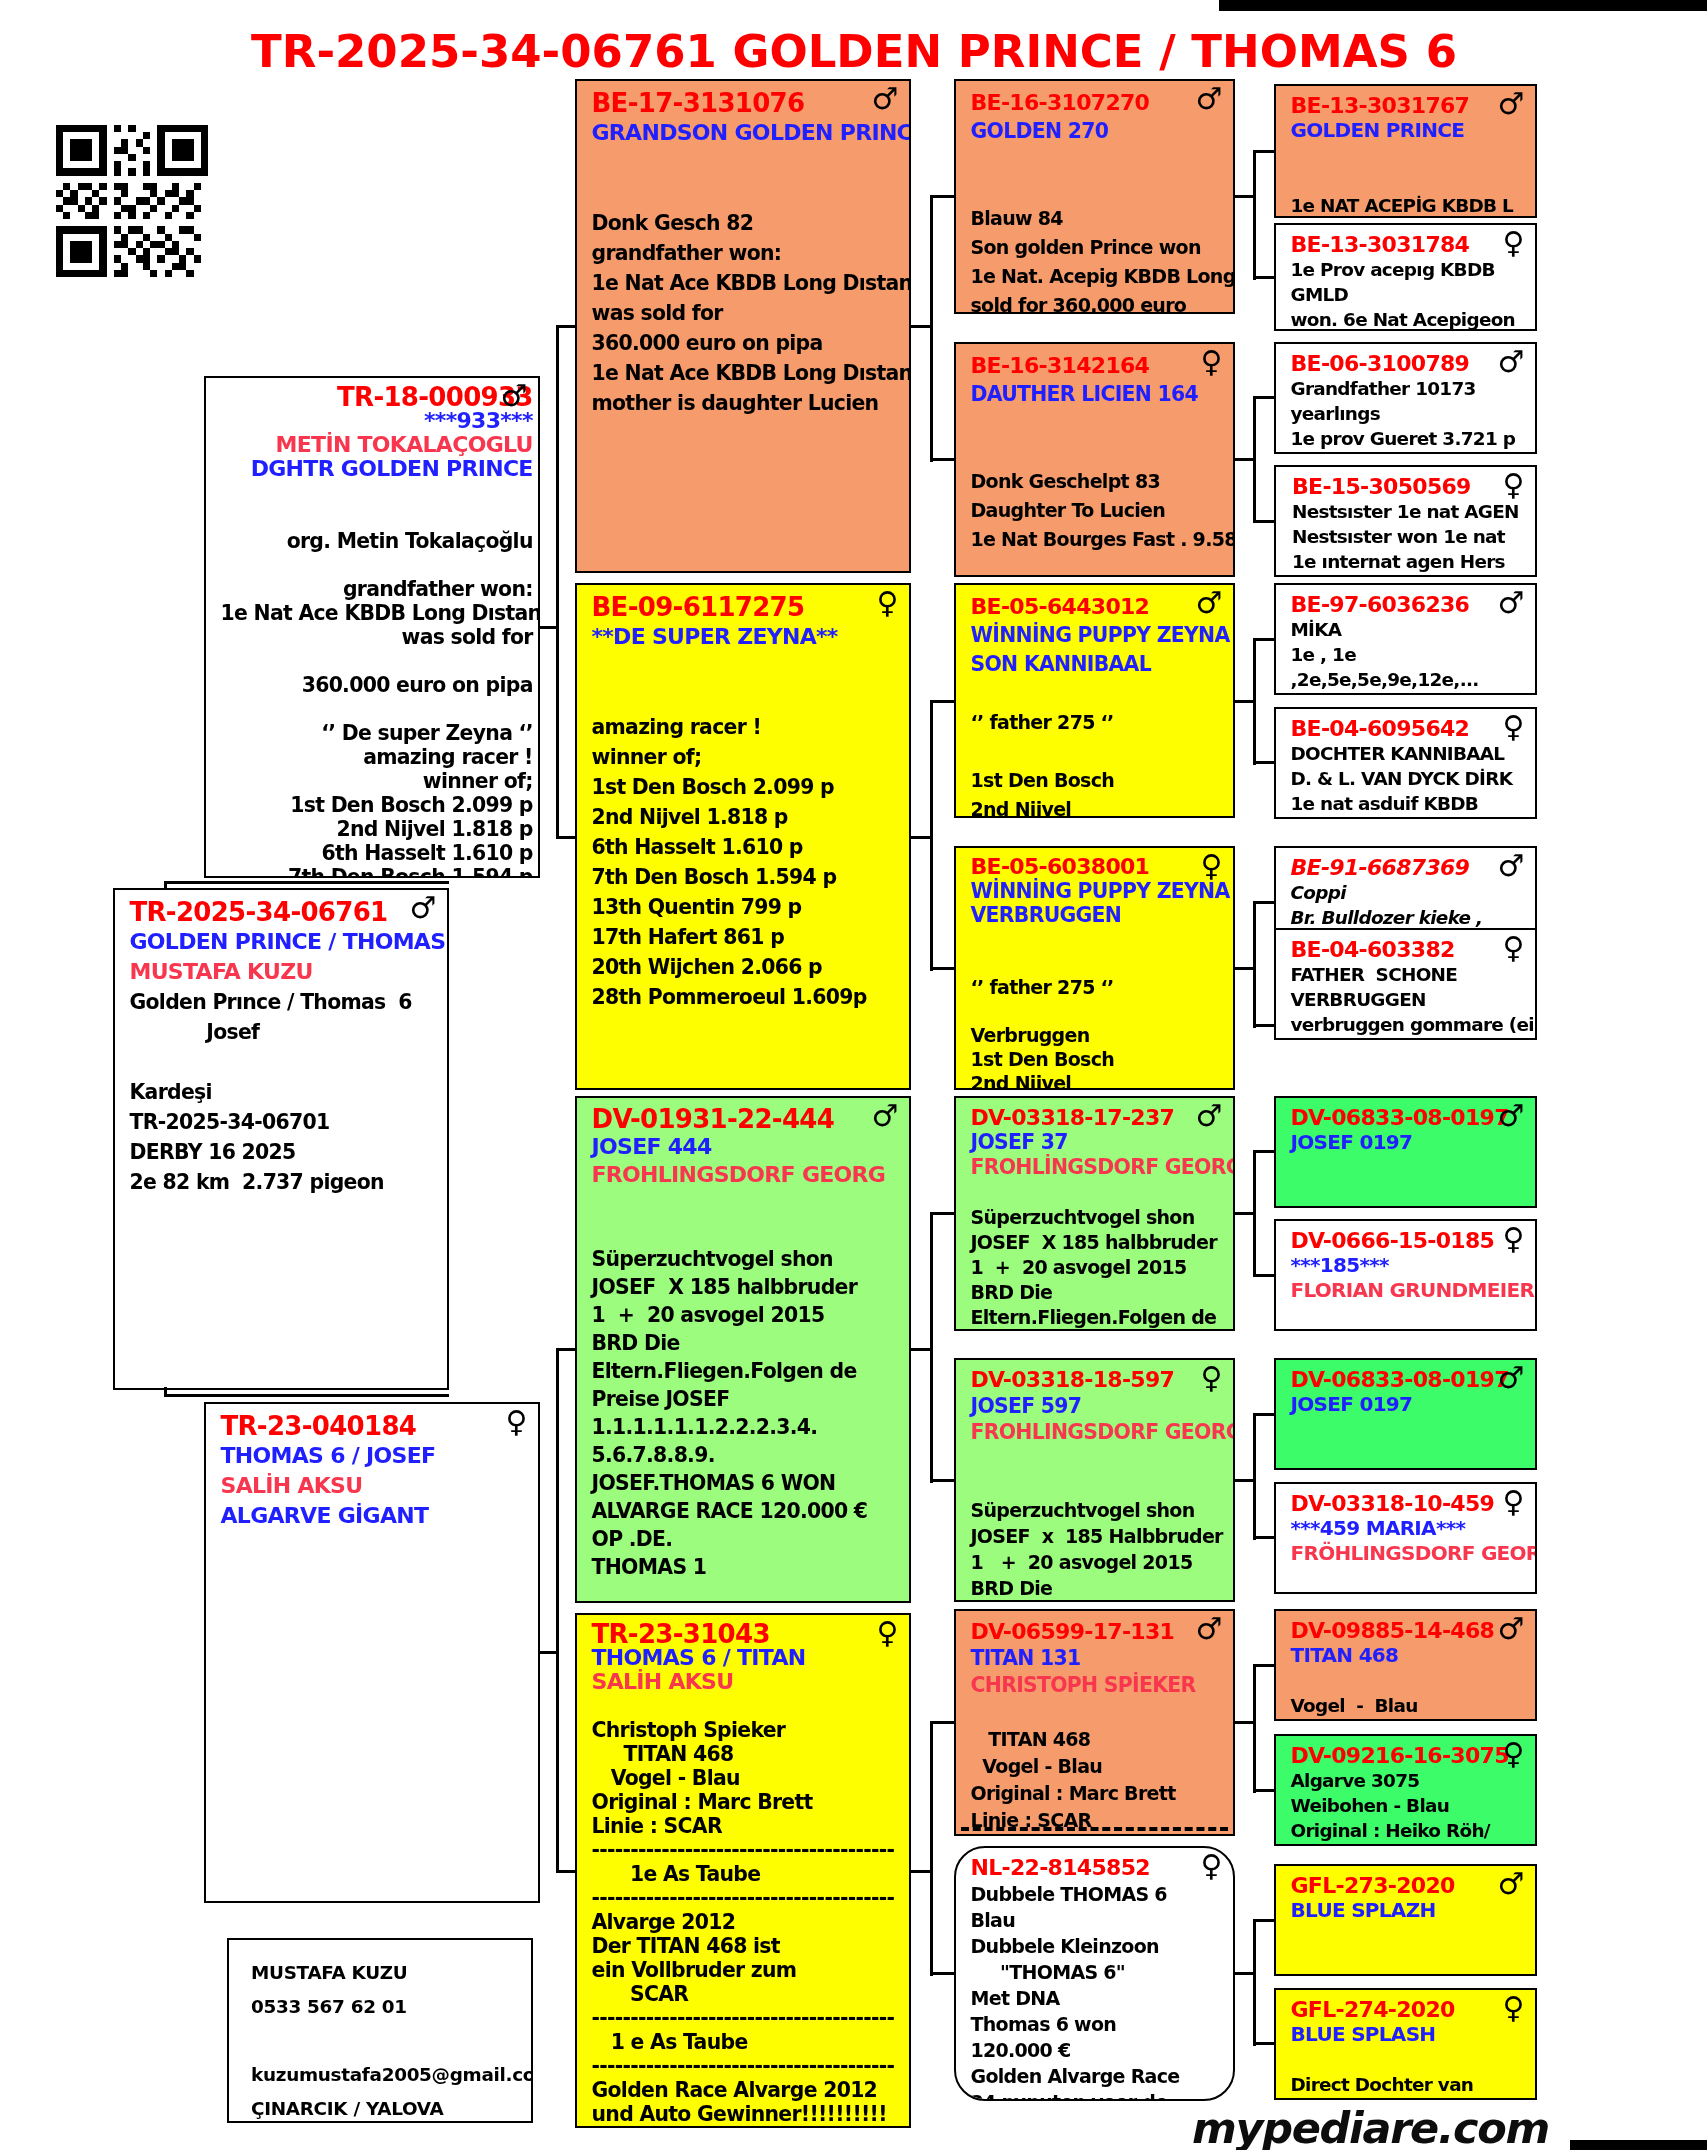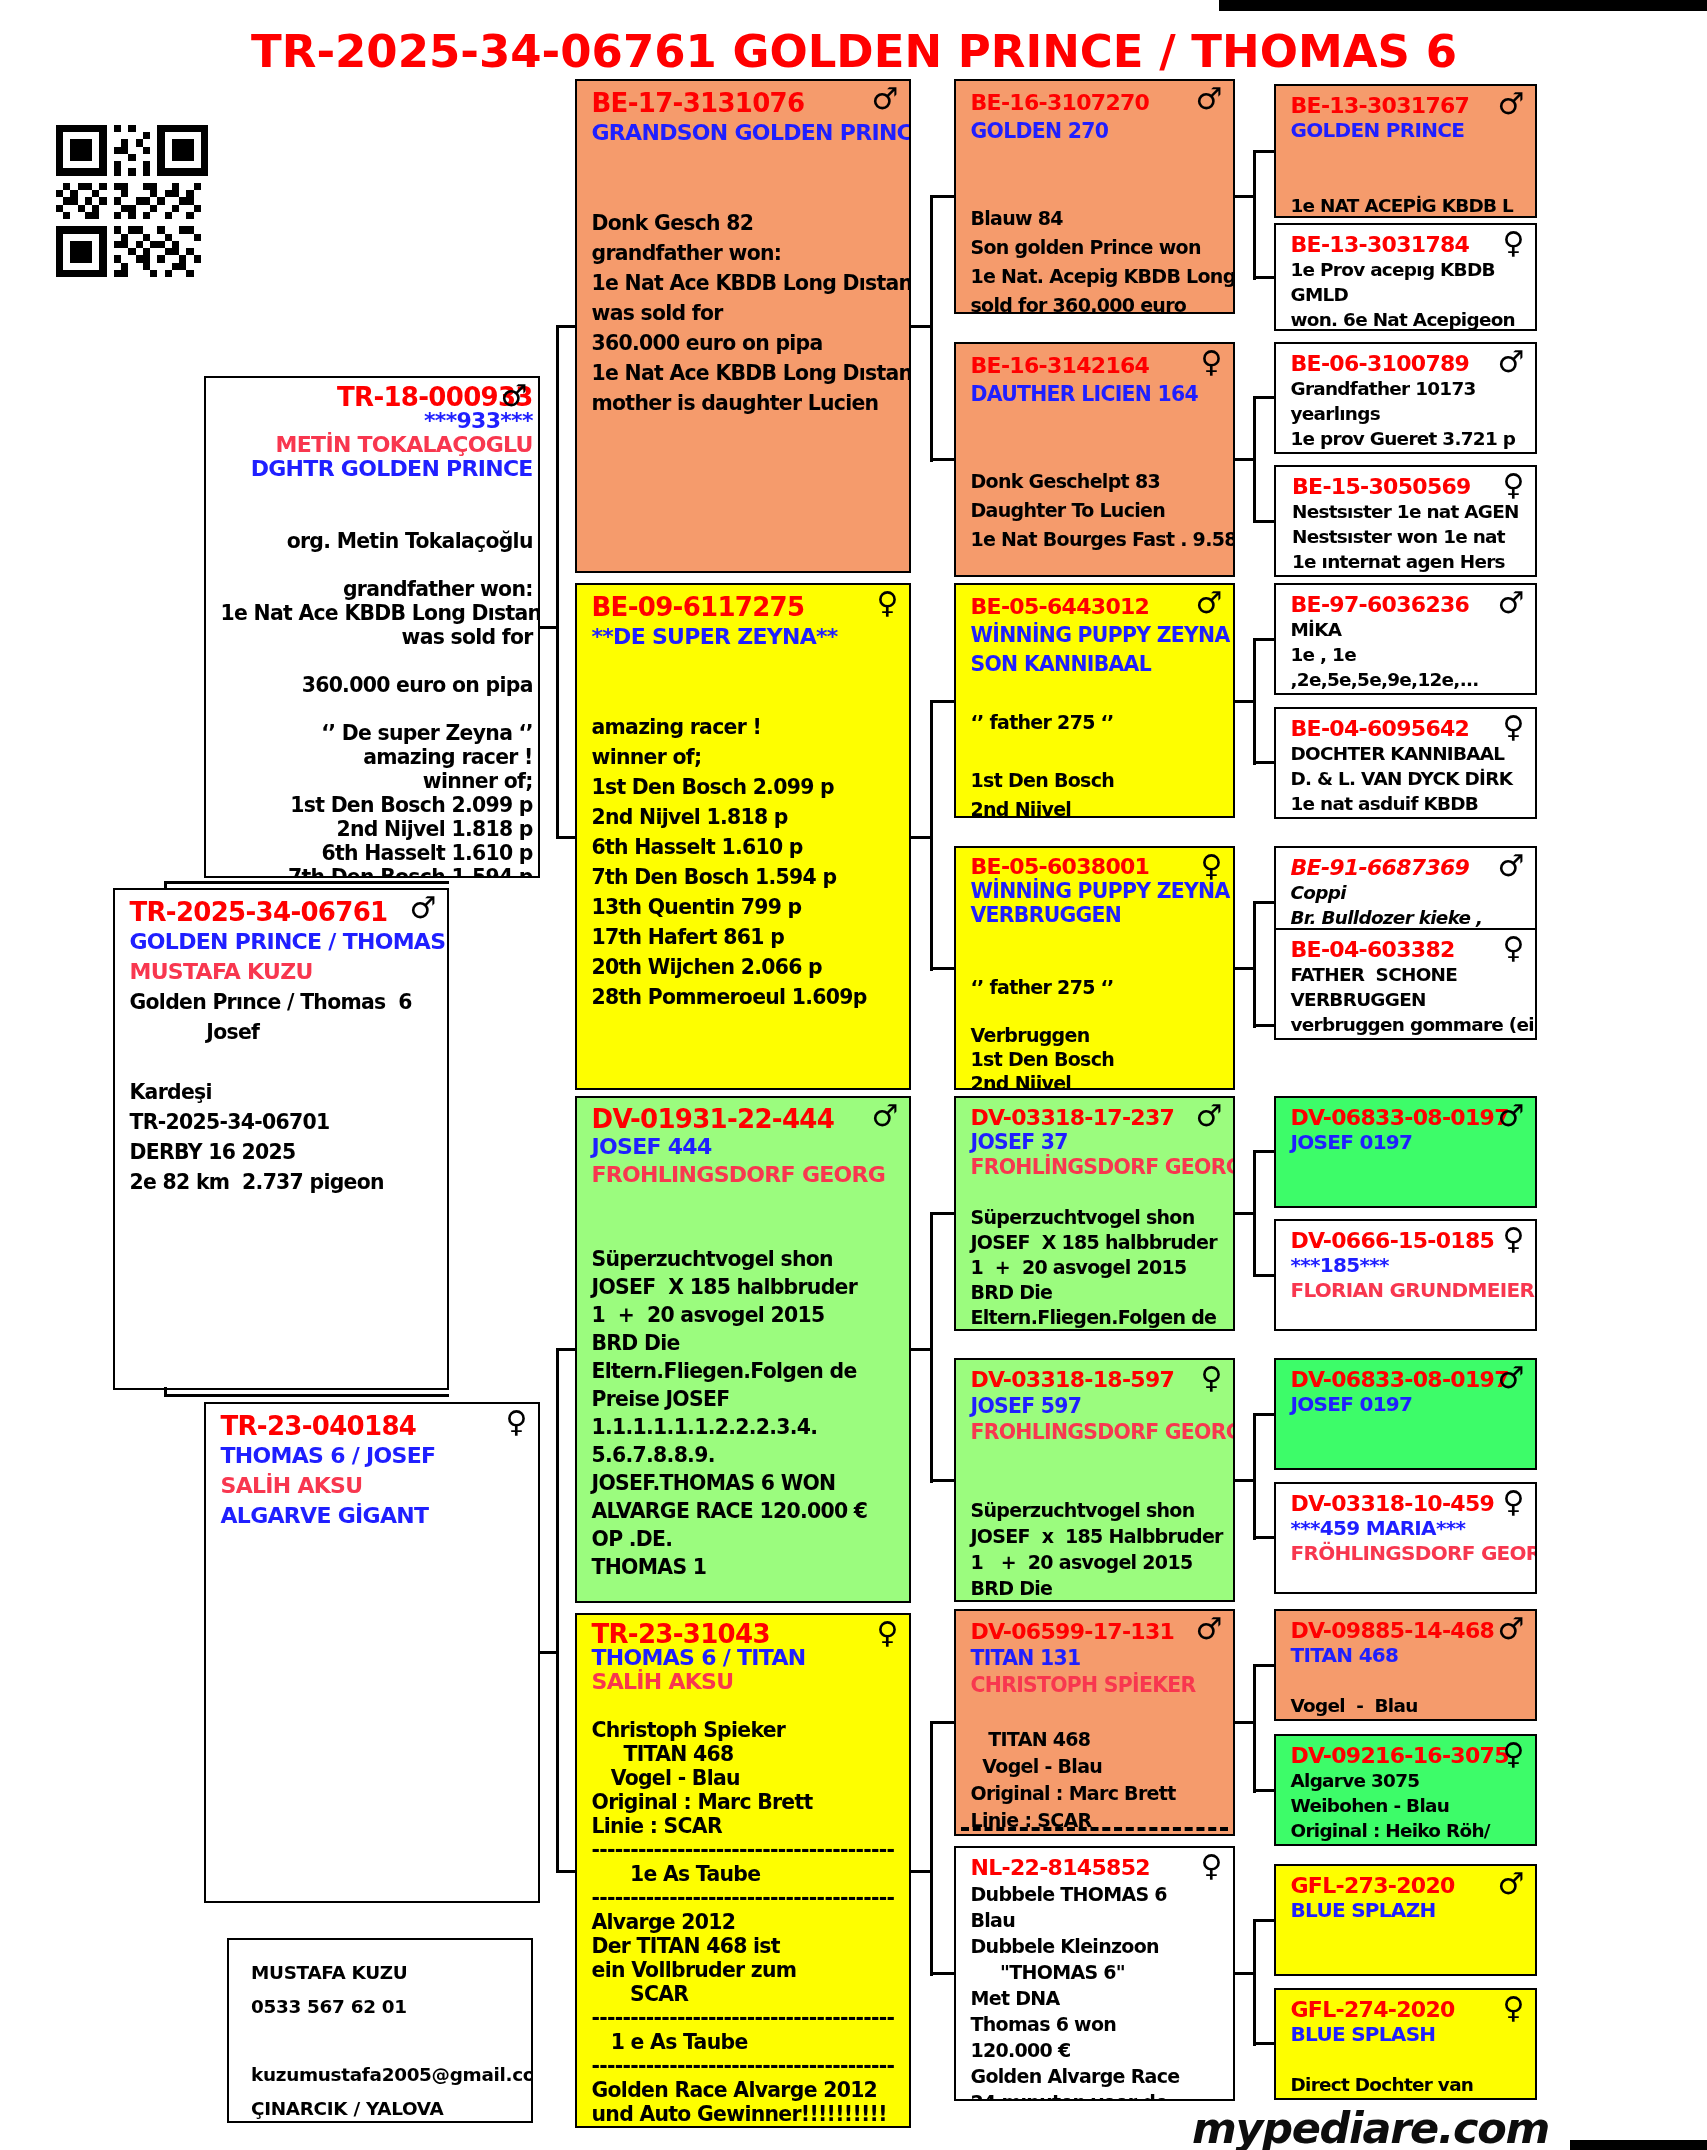--- a/index.html
+++ b/index.html
@@ -331,21 +331,21 @@
         <div class="ln b">TITAN 131</div>
         <div class="ln o">CHRISTOPH SPİEKER</div>
         <div class="ln k">&nbsp;</div>
         <div class="ln k">   TITAN 468</div>
         <div class="ln k">  Vogel - Blau</div>
         <div class="ln k">Original : Marc Brett</div>
         <div class="ln k">Linie : SCAR</div>
         <span class="sex">♂</span>
         <div class="dash"></div>
       </div>
-      <div class="box g3" style="left: 954px; top: 1846px; width: 281px; height: 255px; background: rgb(255, 255, 255); --lh: 26px;">
+      <div class="box g3" style="left: 954px; top: 1846px; width: 281px; height: 255px; background: rgb(255, 255, 255); border-radius: 31px; --lh: 26px;">
         <div class="ln r">NL-22-8145852</div>
         <div class="ln k">Dubbele THOMAS 6</div>
         <div class="ln k">Blau</div>
         <div class="ln k">Dubbele Kleinzoon</div>
         <div class="ln k">     "THOMAS 6"</div>
         <div class="ln k">Met DNA</div>
         <div class="ln k">Thomas 6 won</div>
         <div class="ln k">120.000 €</div>
         <div class="ln k">Golden Alvarge Race</div>
         <div class="ln k">24 mınuten voor de</div>

